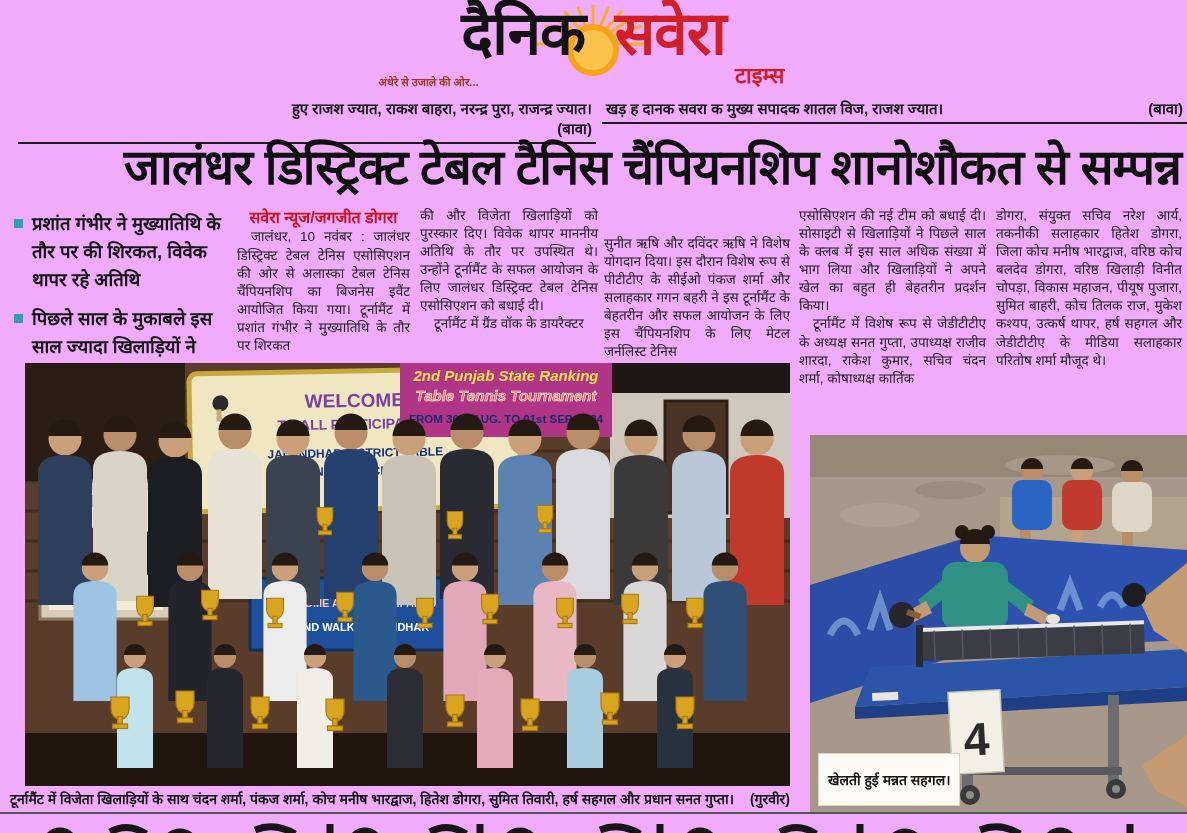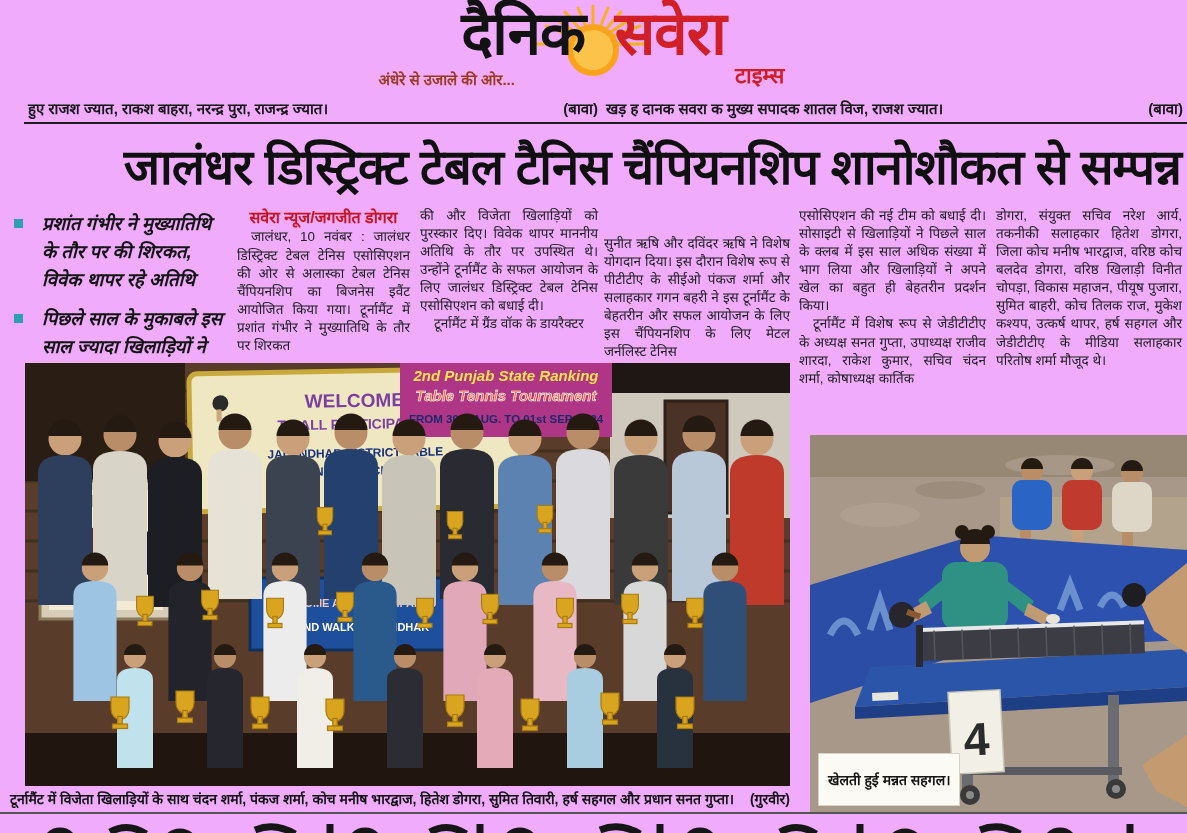--- a/index.html
+++ b/index.html
@@ -5,36 +5,36 @@
   html,body{margin:0;padding:0;background:#e8e6e0;font-family:"Liberation Sans","DejaVu Sans",sans-serif;}
   .page{position:relative;width:1187px;height:833px;margin:0 auto;background:#f0abfc;overflow:hidden;color:#1c1c1c;}
 
   
   .masthead{position:absolute;left:0;top:2px;width:100%;height:92px;text-align:center;}
   .sunwrap{position:absolute;left:593px;top:2px;width:130px;height:86px;transform:translateX(-50%);z-index:1;}
   .mh-row{position:relative;z-index:2;font-weight:900;font-size:60px;line-height:1.05;letter-spacing:-1px;}
   .mh-black{color:#121212;}
   .mh-red{color:#d01f26;margin-left:14px;}
   .mh-sub{position:relative;z-index:2;width:430px;margin:-6px auto 0;display:flex;justify-content:space-between;align-items:flex-end;}
-  .mh-tagline{font-size:15px;color:#9a3b1e;font-weight:700;}
+  .mh-tagline{font-size:11px;color:#9a3b1e;font-weight:700;}
   .mh-times{font-size:22px;font-weight:900;color:#d01f26;margin-right:24px;}
 
   
   .strip{position:absolute;top:96px;display:flex;justify-content:space-between;align-items:flex-end;
          font-size:15px;font-weight:700;color:#181818;border-bottom:2px solid #1c1c1c;padding:2px 4px 4px 4px;}
-  .strip-left{left:24px;width:570px;}
+  .strip-left{left:18px;width:570px;flex-direction:column;}
   .strip-right{left:602px;width:577px;}
 
   
   .headline{position:absolute;left:6px;top:132px;width:1175px;font-size:49px;font-weight:900;
             color:#101010;text-align:right;white-space:nowrap;letter-spacing:-1px;}
 
   
   .highlights{position:absolute;left:14px;top:210px;width:212px;}
-  .hl-item{display:flex;gap:19px;margin-bottom:12px;font-style:italic;}
+  .hl-item{display:flex;gap:9px;margin-bottom:12px;}
   .hl-bullet{flex:0 0 9px;width:9px;height:9px;background:#2e9fb0;margin-top:9px;}
   .hl-text{font-size:18.5px;font-weight:700;line-height:1.5;color:#141414;}
   .hl-rule{position:absolute;left:30px;top:450px;width:192px;height:3px;background:#4ab6c6;}
 
   
   .col{position:absolute;top:207px;font-size:13.5px;line-height:1.34;text-align:justify;color:#222;}
   .col p{margin:0;}
   .col p.indent{text-indent:14px;}
   .byline{font-size:16px;font-weight:700;color:#c8141e;text-align:center;margin:0 0 6px 0;}
   .c1{left:237px;width:173px;}

